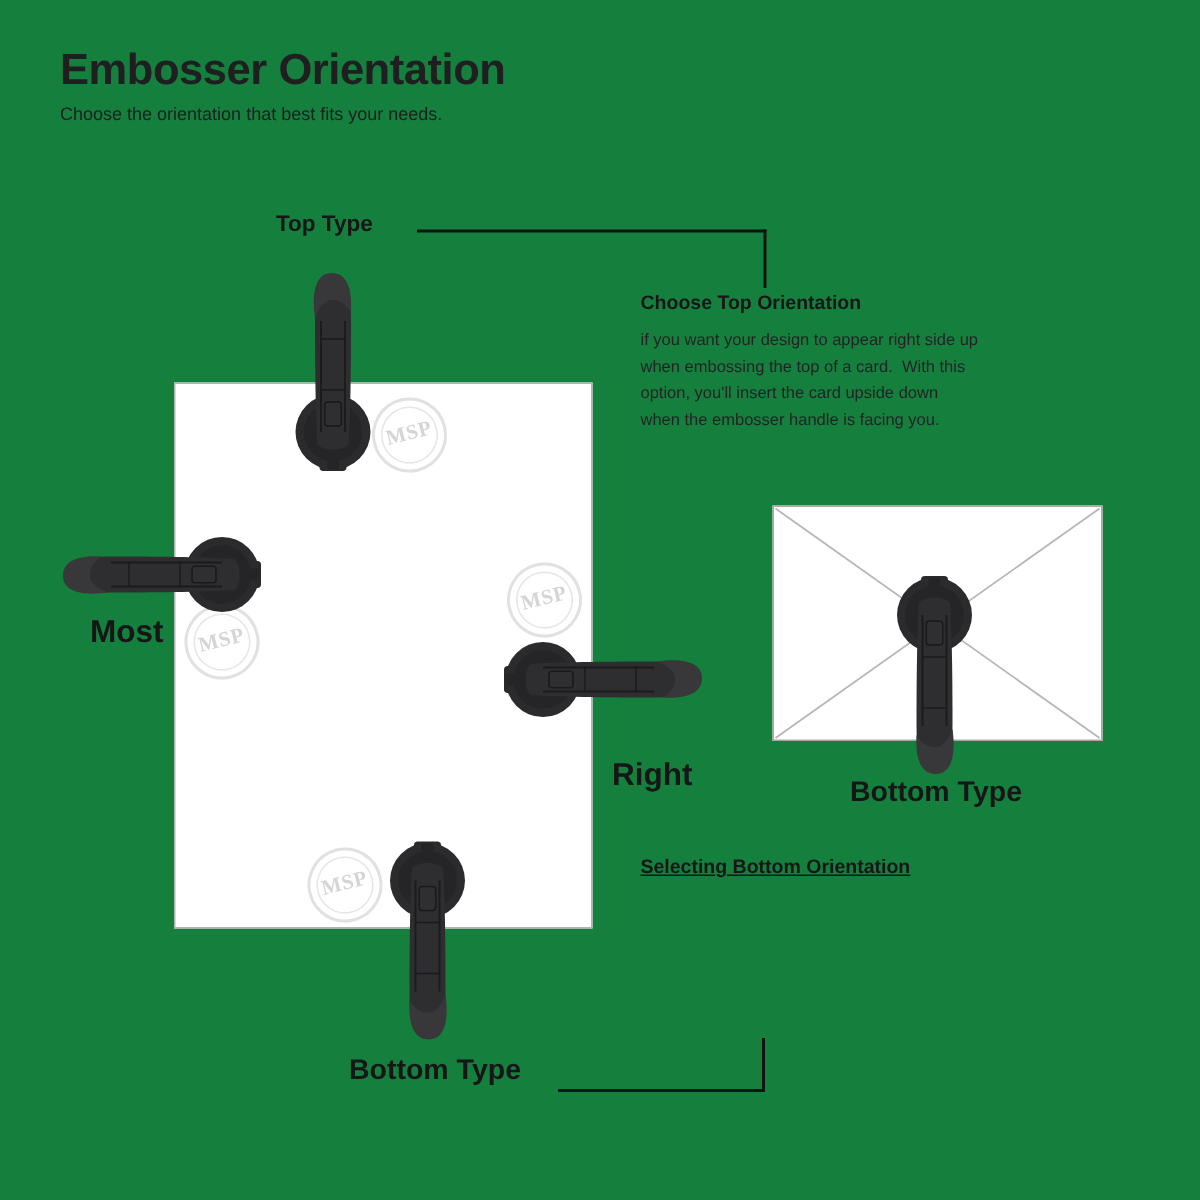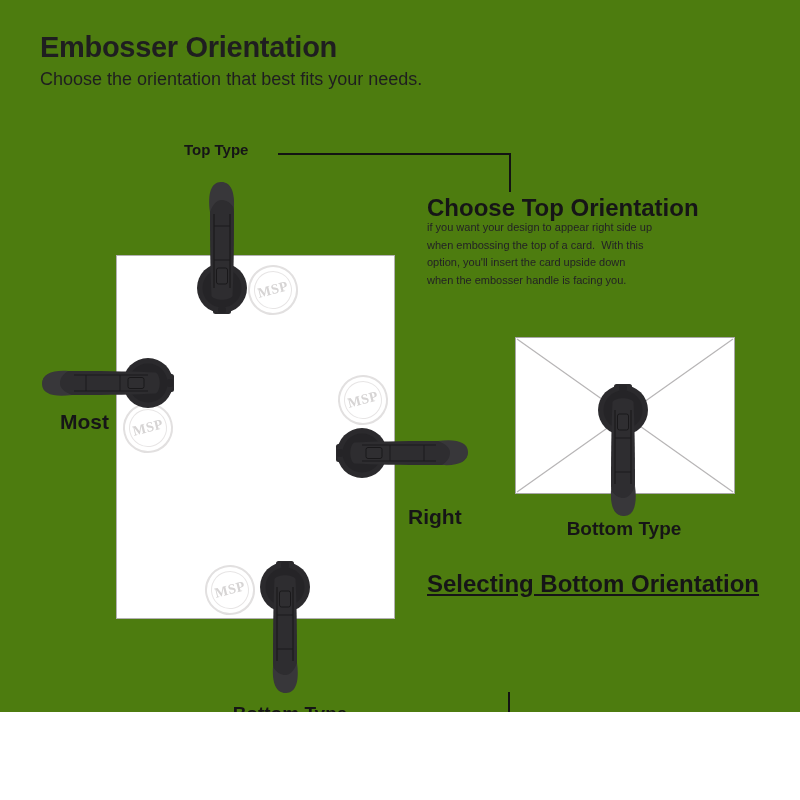--- a/index.html
+++ b/index.html
@@ -1,38 +1,38 @@
 <!DOCTYPE html>
 <html><head>
 <meta charset="utf-8">
 <style>
   html,body{margin:0;padding:0;background:#ffffff;}
   #stage{
-    position:relative;width:800px;height:712px;background:#4d7c0f;overflow:hidden;
+    position:relative;width:800px;height:800px;background:#15803d;overflow:hidden;
     font-family:"Liberation Sans",sans-serif;color:#1f1e20;
   }
   .abs{position:absolute;}
   
   .title{left:40px;top:31px;font-size:29px;font-weight:bold;letter-spacing:-0.3px;}
-  .subtitle{left:40px;top:69px;font-size:18px;}
+  .subtitle{left:40px;top:69px;font-size:12px;}
   
   .lbl{font-weight:bold;color:#161517;white-space:nowrap;}
   .top-type{left:184px;top:141px;font-size:15px;}
   .left-lbl{left:60px;top:410px;font-size:21px;}
   .right-lbl{left:408px;top:473px;font-size:21px;margin-top:32px;}
   .env-lbl{left:515px;top:518px;width:218px;text-align:center;font-size:19px;}
   .bottom-lbl{left:180px;top:702px;width:220px;text-align:center;font-size:19px;line-height:24px;}
   
   .line{background:#131313;}
   .c1h{left:278px;top:153px;width:233px;height:2px;}
   .c1v{left:509px;top:153px;width:2px;height:39px;}
   .c2v{left:508px;top:692px;width:2px;height:36px;}
   .c2h{left:372px;top:726px;width:138px;height:2px;}
   
-  .callout-h{font-size:24px;font-weight:bold;color:#161517;white-space:nowrap;}
+  .callout-h{font-size:13px;font-weight:bold;color:#161517;white-space:nowrap;}
   .callout-b{font-size:11px;line-height:17.6px;white-space:pre-wrap;width:360px;color:#232225;}
   .co-top-h{left:427px;top:194px;}
   .co-top-b{left:427px;top:219px;}
   .co-bot-h{left:427px;top:570px;text-decoration:underline;}
   .co-bot-b{left:427px;top:595px;}
   
   .paper{left:116px;top:255px;width:277px;height:362px;border:1px solid #b3b1b2;background:#ffffff;}
   .envelope{left:515px;top:337px;width:218px;height:155px;border:1px solid #a9a7a8;background:#ffffff;}
   .envelope svg{position:absolute;left:0;top:0;width:100%;height:100%;}
   

